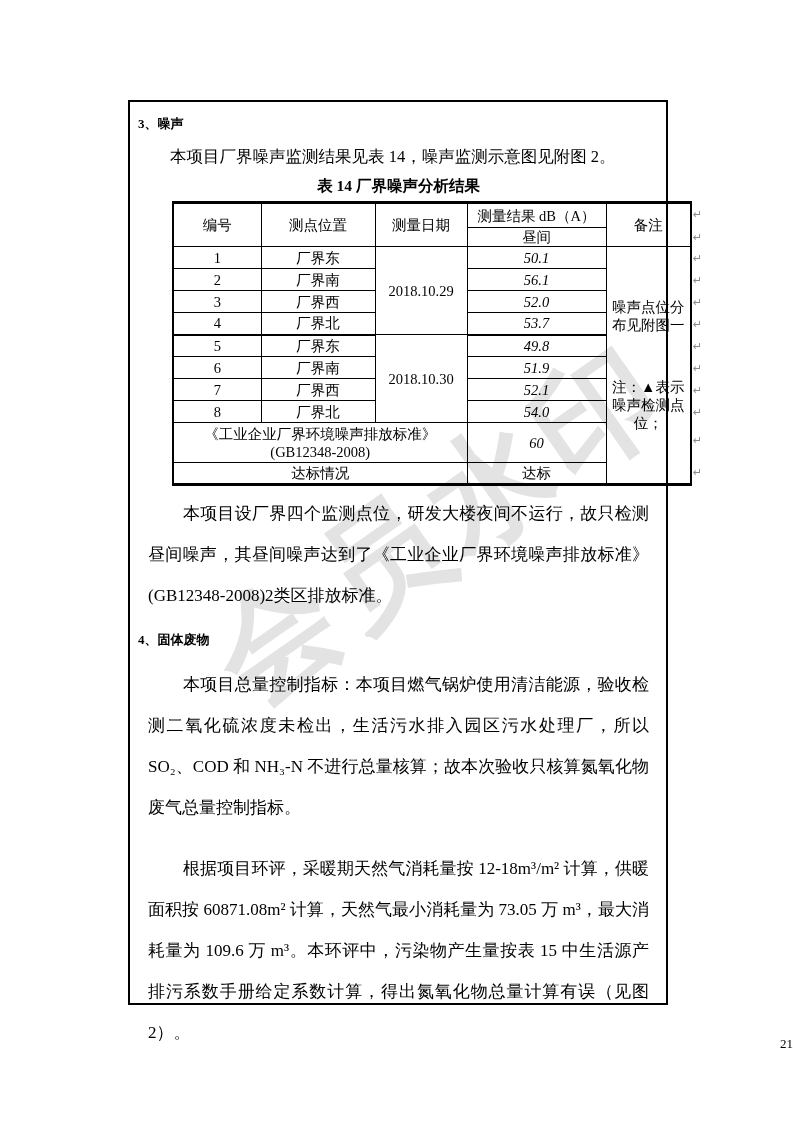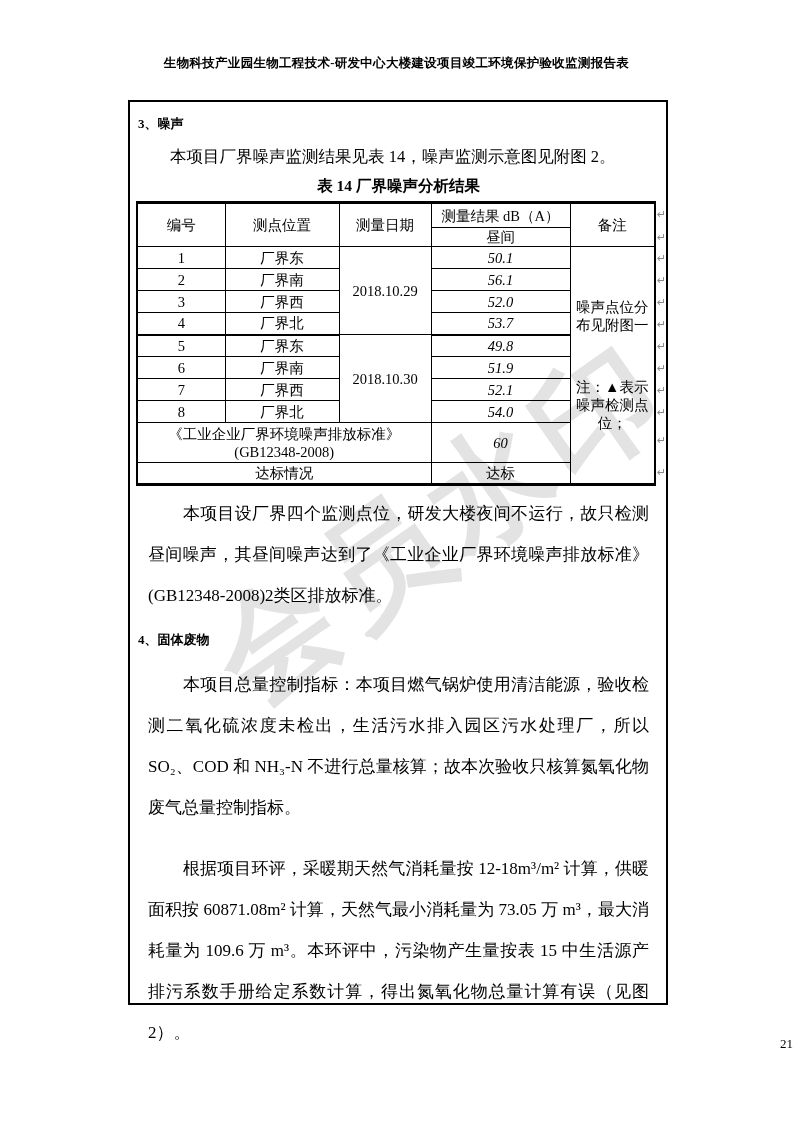--- a/index.html
+++ b/index.html
@@ -37,21 +37,21 @@
     margin: 4px 0 4px 2px; line-height: 24px;
   }
   .intro-p {
     font-size: 16.5px; line-height: 30px; margin: 6px 0 2px 0;
     text-indent: 34px;
   }
   .tbl-title {
     text-align: center; font-weight: bold; font-size: 15.5px;
     margin: 4px 0 5px 0; line-height: 20px;
   }
-  .table-wrap { position: relative; width: 466px; }
+  .table-wrap { position: relative; width: 466px; margin-left: 36px; }
   table.noise {
     border-collapse: collapse; table-layout: fixed; width: 518px;
     border-left: 2px solid #000; border-right: 2px solid #000;
     border-top: 3px solid #000; border-bottom: 3px solid #000;
   }
   table.noise td {
     border: 1px solid #000;
     text-align: center; vertical-align: middle;
     padding: 0; font-size: 14.5px; line-height: 18px;
     overflow: hidden;
@@ -82,21 +82,20 @@
   .page-number {
     position: absolute; top: 1036px; left: 0; width: 100%;
     text-align: right; font-size: 13px; z-index: 2;
   }
 </style>
 </head>
 <body>
 
 <div class="page">
 
-  <div class="doc-header">生物科技产业园生物工程技术-研发中心大楼建设项目竣工环境保护验收监测报告表</div>
 
   <div class="content-box">
 
     <div class="watermark">会员水印</div>
 
     <div class="layer">
       <div class="sec-heading">3、噪声</div>
       <p class="intro-p">本项目厂界噪声监测结果见表 14，噪声监测示意图见附图 2。</p>
       <div class="tbl-title">表 14  厂界噪声分析结果</div>
 

